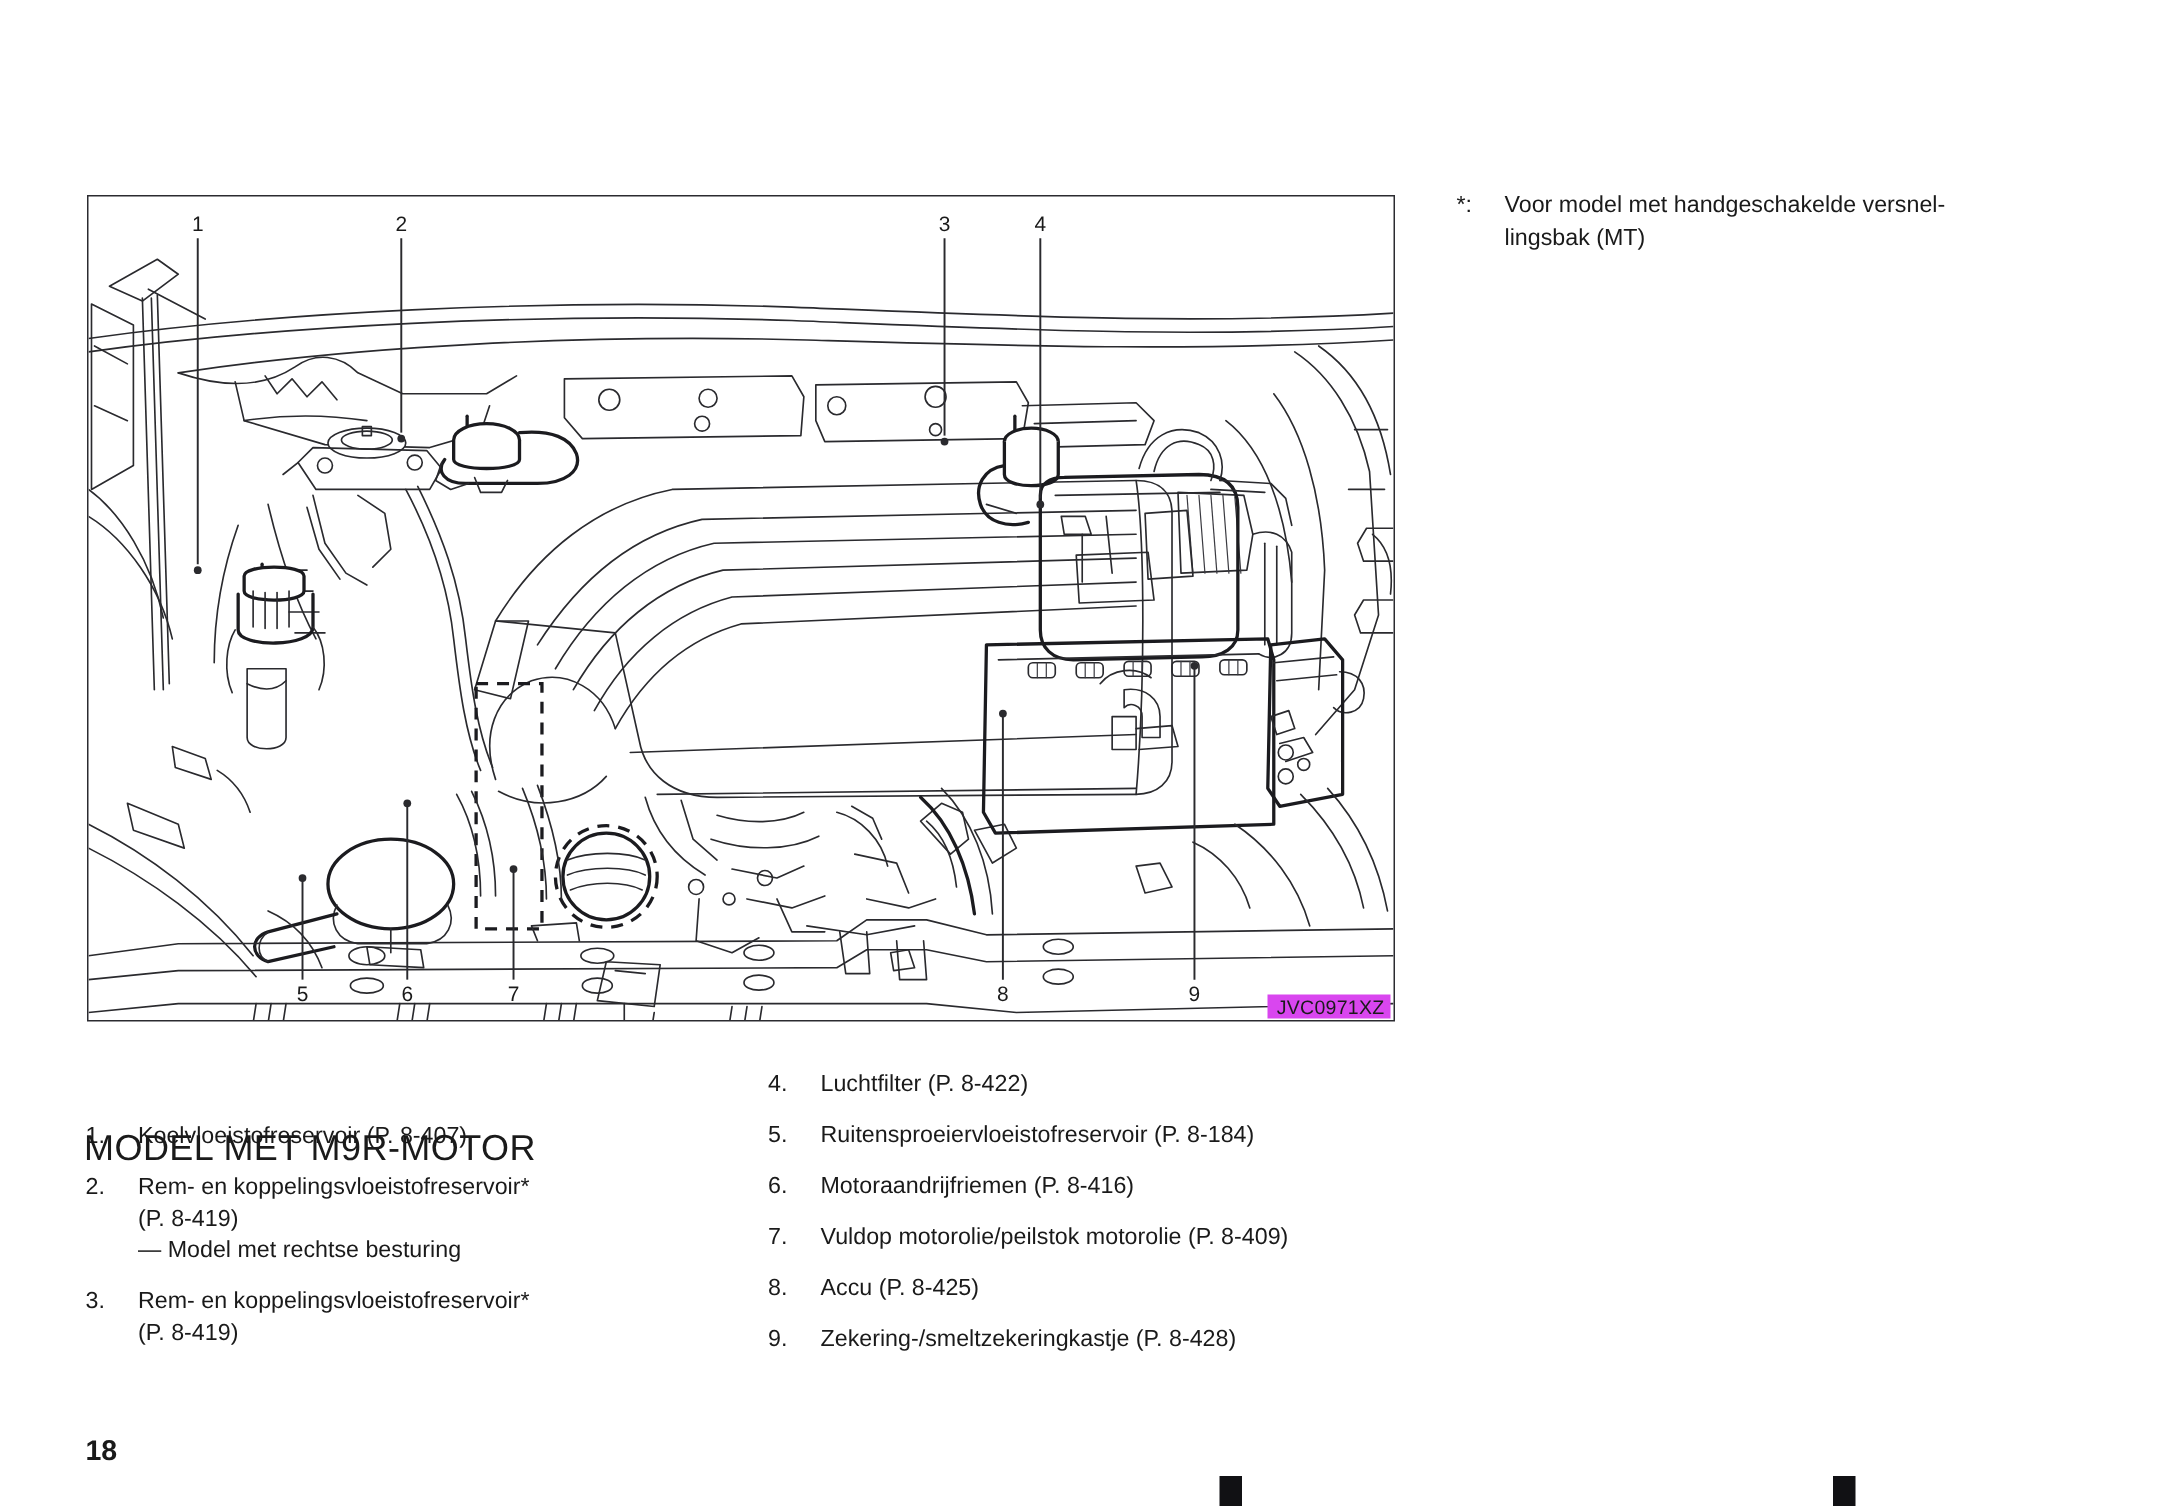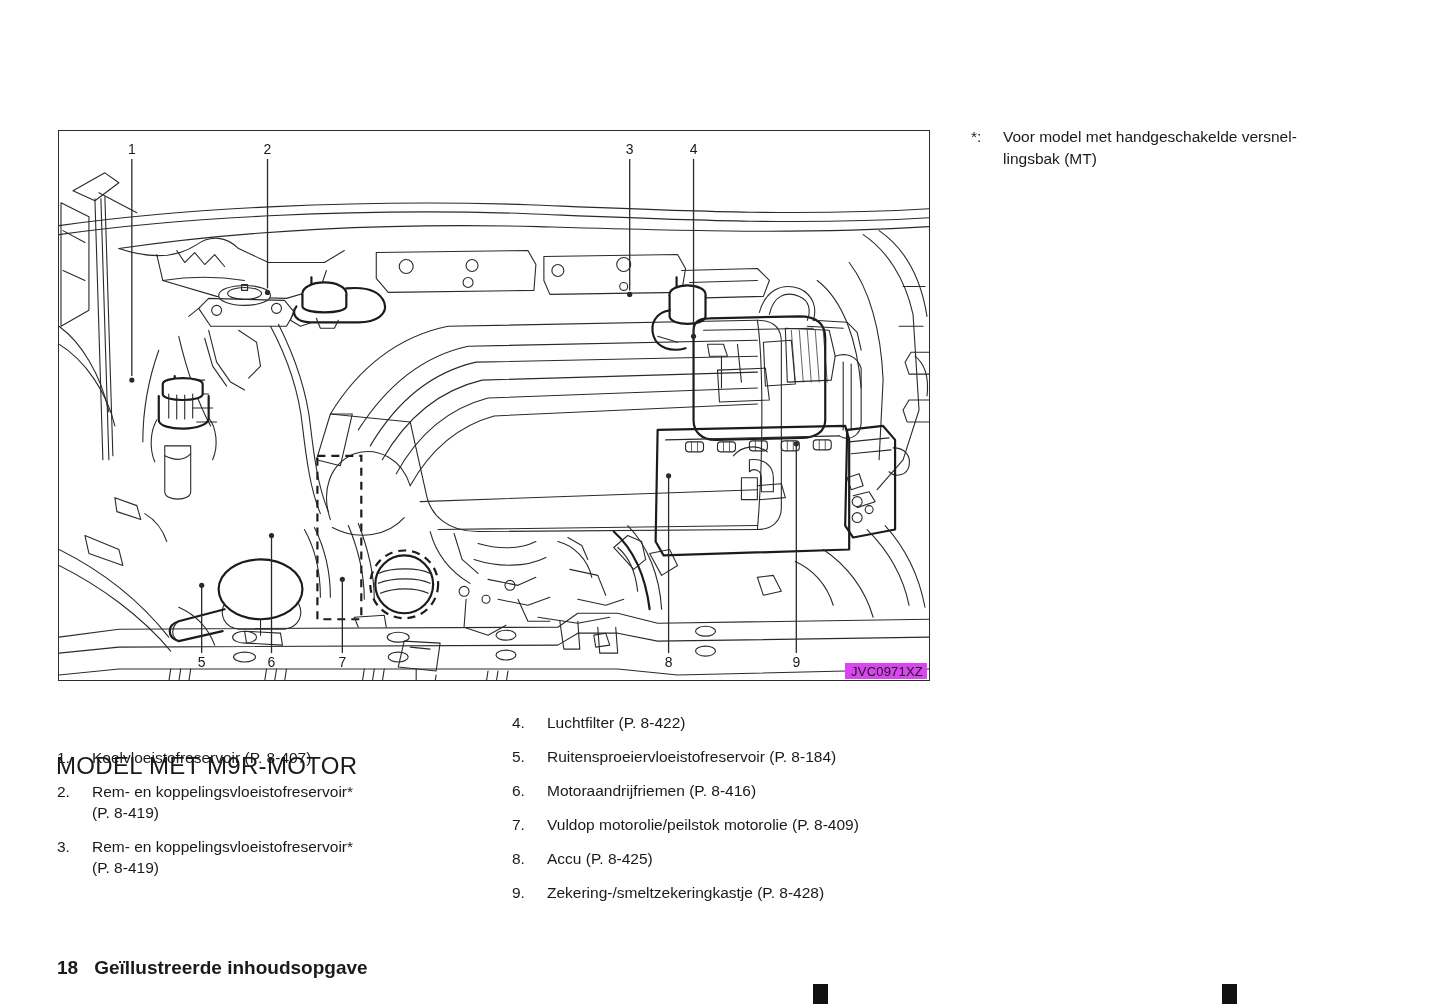--- a/index.html
+++ b/index.html
@@ -466,20 +466,21 @@
       <span class="li-num">1.</span>
       <span class="li-body">
         <span class="li-line">Koelvloeistofreservoir (P. 8-407)</span>
       </span>
     </div>
     <div class="list-item">
       <span class="li-num">2.</span>
       <span class="li-body">
         <span class="li-line">Rem- en koppelingsvloeistofreservoir*</span>
         <span class="li-line">(P. 8-419)</span>
+        <span class="li-line">— Model met rechtse besturing</span>
       </span>
     </div>
     <div class="list-item">
       <span class="li-num">3.</span>
       <span class="li-body">
         <span class="li-line">Rem- en koppelingsvloeistofreservoir*</span>
         <span class="li-line">(P. 8-419)</span>
       </span>
     </div>
   </div>
@@ -517,17 +518,16 @@
     <div class="list-item">
       <span class="li-num">9.</span>
       <span class="li-body">
         <span class="li-line">Zekering-/smeltzekeringkastje (P. 8-428)</span>
       </span>
     </div>
   </div>
 
 <div id="footer">
   <span class="page-num">18</span>
-  <span class="footer-title">Geïllustreerde inhoudsopgave</span>
 </div>
 
 <div class="reg-mark" id="reg-mark-left"></div>
 <div class="reg-mark" id="reg-mark-right"></div>
 
 </body></html>

